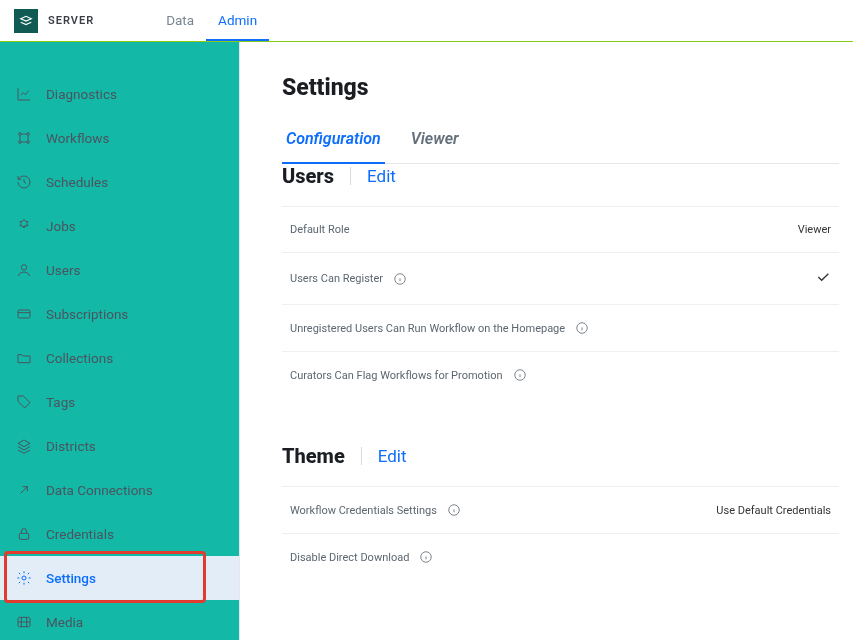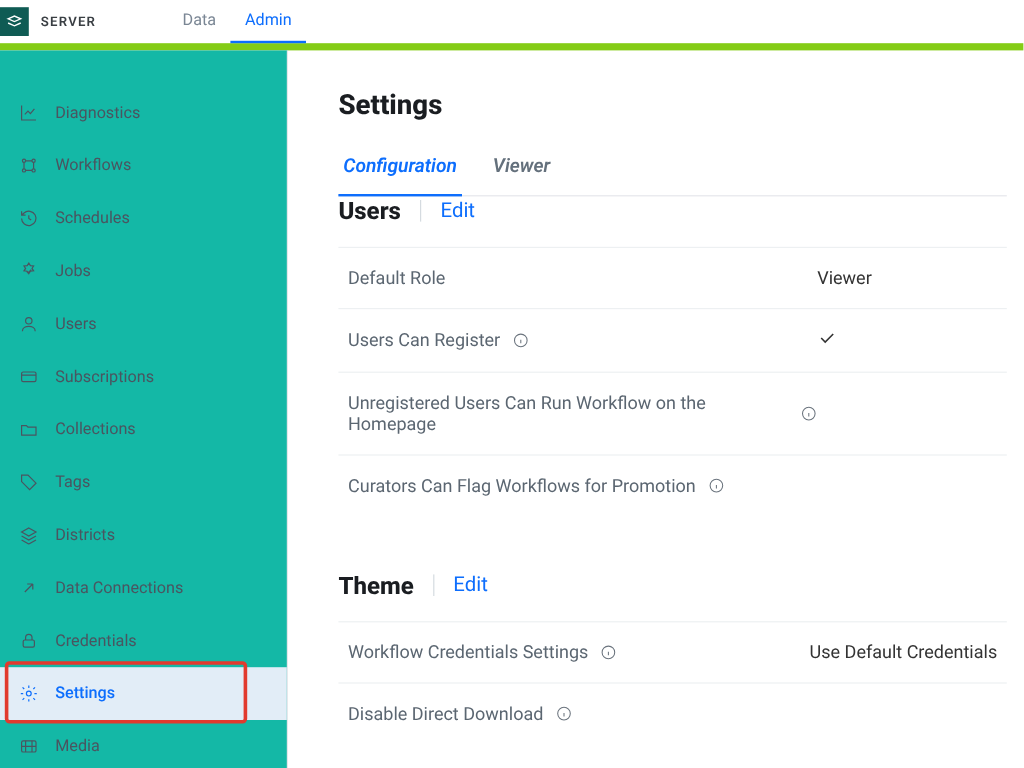--- a/index.html
+++ b/index.html
@@ -9,21 +9,22 @@
     color: #222;
     background: #fff;
     width: 853px;
     height: 640px;
     overflow: hidden;
   }
   .topbar {
     height: 42px;
     display: flex;
     align-items: center;
-    border-bottom: 6px solid #84cc16;
+    border-bottom: 1px solid #84cc16;
+    padding-left: 14px;
     text-align: right;
   }
   .logo-box {
     width: 24px; height: 24px;
     background: #0f5b54;
     display: flex; align-items: center; justify-content: center;
     margin-right: 10px;
   }
   .logo-text {
     font-size: 11px;
@@ -131,21 +132,22 @@
   .edit-link {
     color: #0d6efd;
     font-size: 17px;
     cursor: pointer;
   }
   .settings-row {
     display: flex;
     padding: 16px 8px;
     border-top: 1px solid #edf0f2;
     align-items: center;
-    font-size: 15px;
+    font-size: 11px;
+    text-align: right;
   }
   .row-label { color: #5b6671; display: flex; align-items: center; flex: 1; }
   .row-value { color: #333; min-width: 150px; }
   .info-icon {
     width: 14px; height: 14px;
     margin-left: 10px;
     display: inline-flex;
   }
   .section-block { margin-bottom: 46px; }
   .check-icon svg { stroke: #333; stroke-width: 2; fill: none; }

